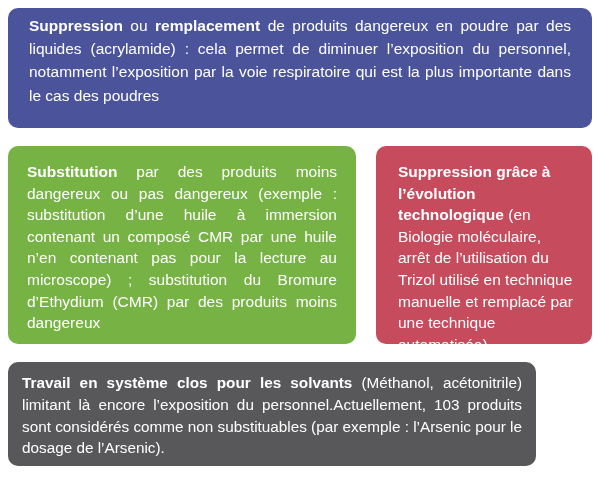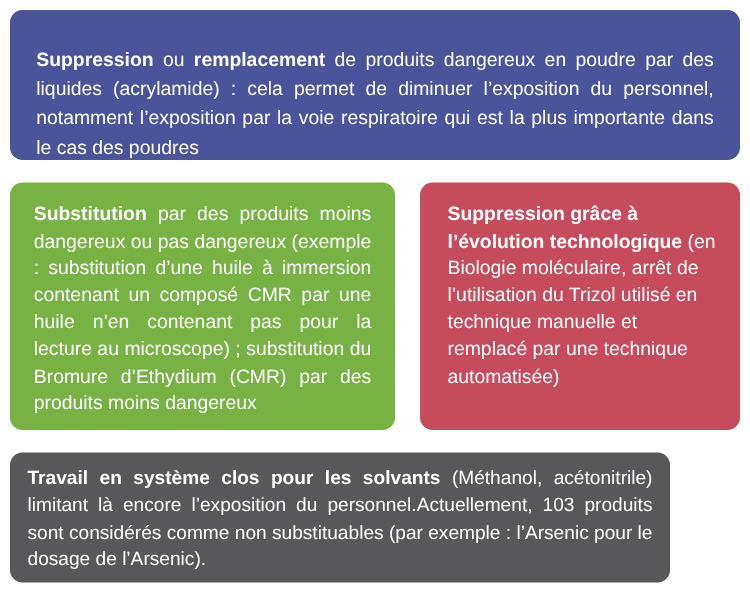--- a/index.html
+++ b/index.html
@@ -25,33 +25,33 @@
     color: #ffffff;
     overflow: hidden;
   }
   .card p {
     margin: 0;
   }
   .b { font-weight: bold; }
   .card-top {
     width: 584px;
     height: 120px;
-    padding: 29px 21px 12px 21px;
+    padding: 6px 21px 12px 21px;
     font-size: 15.5px;
     line-height: 23.2px;
     text-align: justify;
   }
   .mid-row {
     display: flex;
     gap: 20px;
     margin-top: 18px;
     height: 198px;
   }
   .card-green {
-    width: 308px;
+    width: 348px;
     height: 198px;
     padding: 15px 19px;
     font-size: 15.5px;
     line-height: 21.6px;
     text-align: justify;
   }
   .card-red {
     flex: 1;
     height: 198px;
     padding: 15px 18px 15px 22px;

